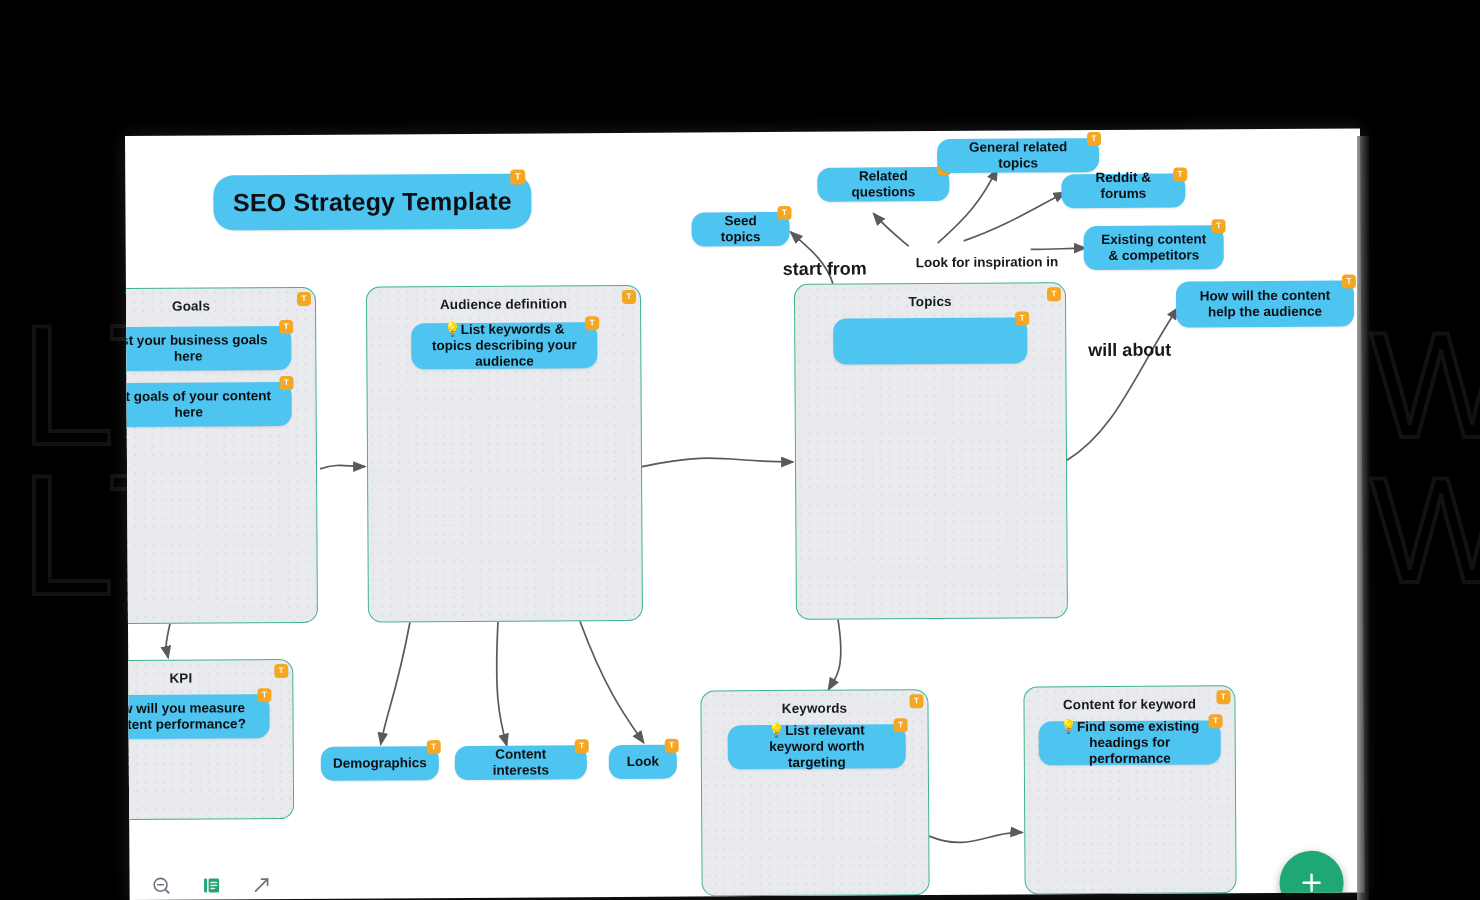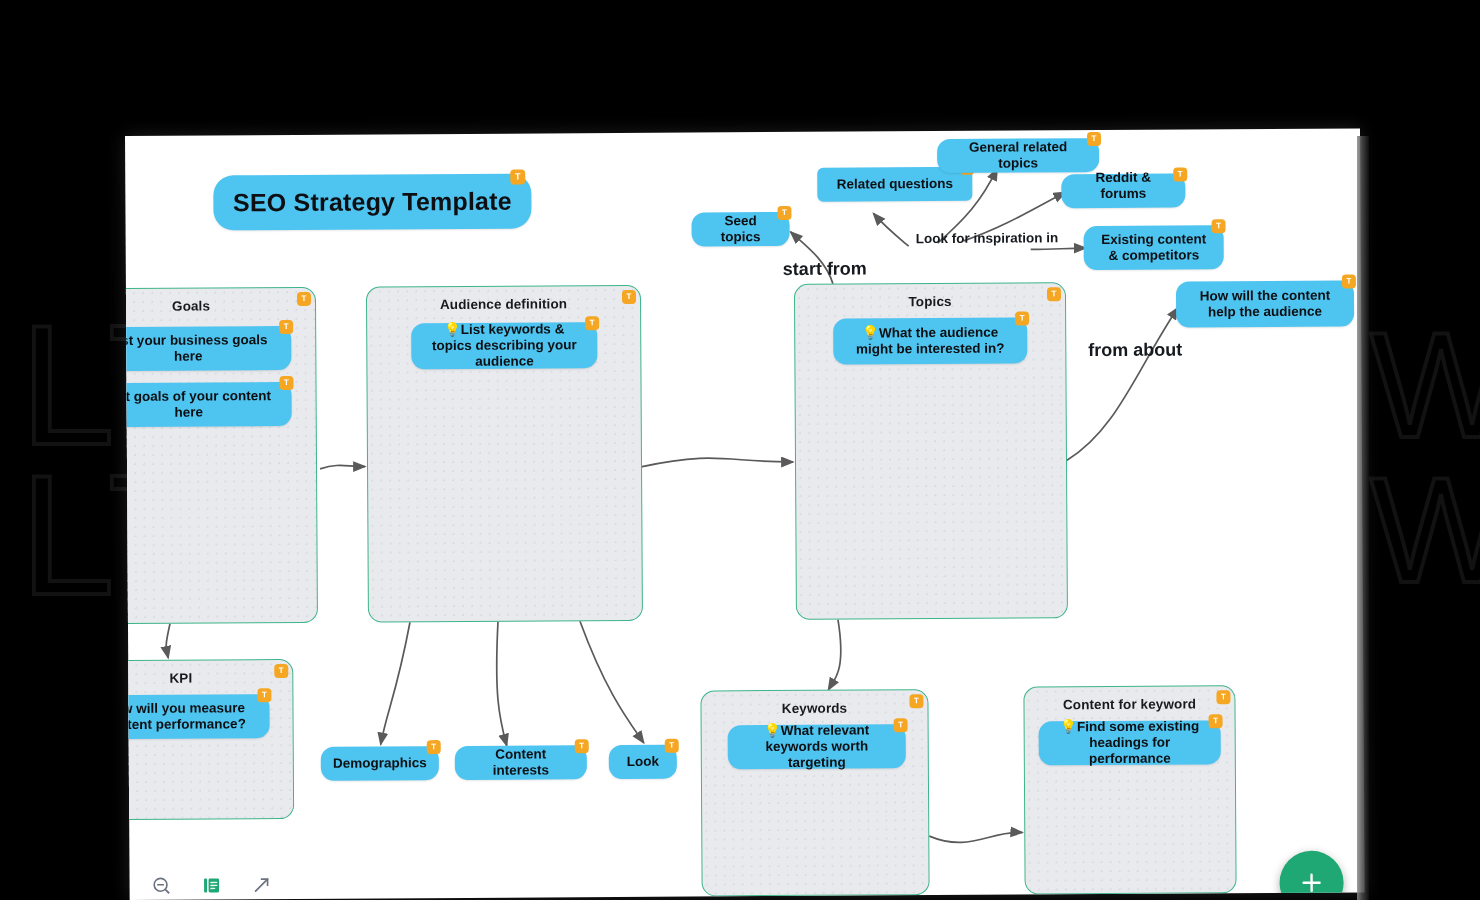--- a/index.html
+++ b/index.html
@@ -201,58 +201,57 @@
     <div class="node" style="left:44px;top:36px;width:186px;height:46px;">
       <span>💡List keywords &amp; topics describing your audience</span>
       <span class="badge">T</span>
     </div>
   </div>
 
   <div class="group" style="left:668px;top:152px;width:272px;height:336px;">
     <div class="group-title">Topics</div>
     <span class="badge">T</span>
     <div class="node" style="left:38px;top:34px;width:194px;height:46px;">
-      <span>💡What the audience might be interested in?</span>
       <span class="badge">T</span>
     </div>
   </div>
 
   <div class="group" style="left:-60px;top:524px;width:225px;height:160px;">
     <div class="group-title">KPI</div>
     <span class="badge">T</span>
     <div class="node" style="left:10px;top:34px;width:190px;height:44px;">
       <span>How will you measure content performance?</span>
       <span class="badge">T</span>
     </div>
   </div>
 
   <div class="group" style="left:572px;top:558px;width:228px;height:206px;">
     <div class="group-title">Keywords</div>
     <span class="badge">T</span>
     <div class="node" style="left:26px;top:34px;width:178px;height:44px;">
-      <span>💡What relevant keywords worth targeting</span>
+      <span>💡List relevant keyword worth targeting</span>
       <span class="badge">T</span>
     </div>
   </div>
 
   <div class="group" style="left:895px;top:556px;width:212px;height:208px;">
     <div class="group-title">Content for keyword</div>
     <span class="badge">T</span>
     <div class="node" style="left:14px;top:34px;width:182px;height:44px;">
       <span>💡Find some existing headings for performance</span>
       <span class="badge">T</span>
     </div>
   </div>
 
   <div class="node" style="left:566px;top:80px;width:98px;height:34px;">
     <span>Seed topics</span>
     <span class="badge">T</span>
   </div>
 
-  <div class="node" style="left:692px;top:36px;width:155px;height:34px;border-radius:6px;">
+  <div class="node" style="left:692px;top:36px;width:132px;height:34px;">
     <span>Related questions</span>
     <span class="badge">T</span>
   </div>
 
   <div class="node" style="left:812px;top:-4px;width:162px;height:34px;margin-top:12px;">
     <span>General related topics</span>
     <span class="badge">T</span>
   </div>
 
   <div class="node" style="left:936px;top:44px;width:124px;height:34px;align-items:flex-end;">
@@ -278,23 +277,23 @@
   <div class="node" style="left:326px;top:612px;width:132px;height:34px;">
     <span>Content interests</span>
     <span class="badge">T</span>
   </div>
 
   <div class="node" style="left:480px;top:612px;width:68px;height:34px;">
     <span>Look</span>
     <span class="badge">T</span>
   </div>
 
-  <div class="canvas-label" style="left:766px;top:100px;padding-left:24px;">Look for inspiration in</div>
+  <div class="canvas-label" style="left:766px;top:124px;padding-left:24px;">Look for inspiration in</div>
   <div class="edge-label" style="left:657px;top:127px;">start from</div>
-  <div class="edge-label" style="left:962px;top:210px;">from about</div>
+  <div class="edge-label" style="left:962px;top:210px;">will about</div>
 
   <div id="toolbar">
     <div class="tool">
       <svg width="20" height="20" viewBox="0 0 20 20" fill="none" stroke="#6b7280" stroke-width="1.6">
         <circle cx="9" cy="9" r="6.4"></circle>
             <line x1="5.6" y1="9" x2="12.4" y2="9"></line>
         <line x1="13.6" y1="13.6" x2="17.5" y2="17.5" stroke-width="1.8"></line>
       </svg>
     </div>
     <div class="tool">

